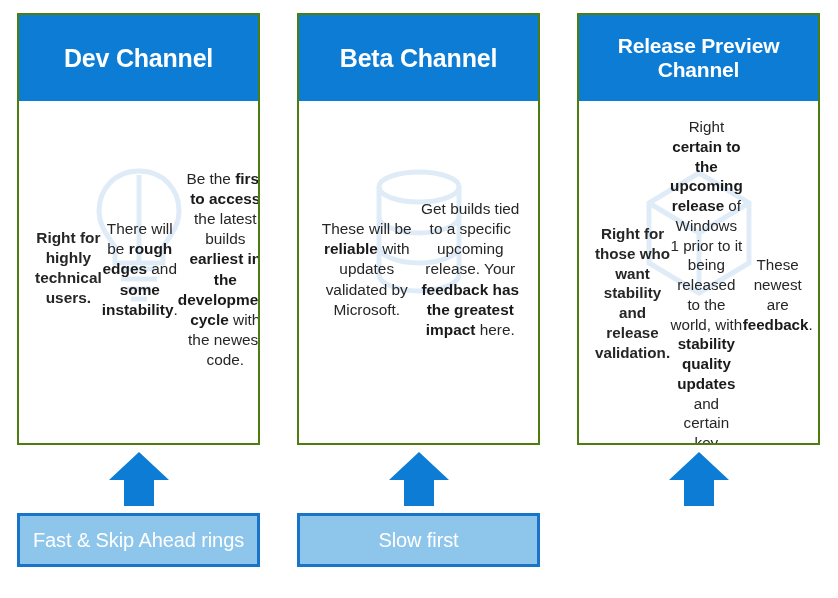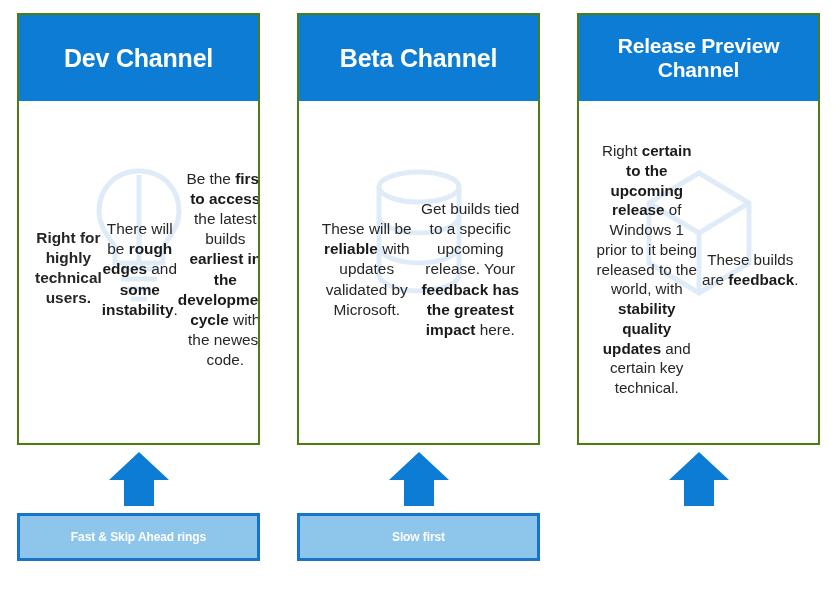--- a/index.html
+++ b/index.html
@@ -117,27 +117,27 @@
     width: 60px;
     height: 54px;
     display: block;
   }
 
   
   .ring-box {
     background: #8ec5ea;
     border: 3px solid #1874c8;
     box-sizing: border-box;
-    height: 48px;
+    height: 54px;
     display: flex;
     align-items: center;
     justify-content: center;
     color: #ffffff;
-    font-weight: bold;
-    font-size: 12px;
+    font-weight: normal;
+    font-size: 20px;
     letter-spacing: -0.1px;
     flex: 0 0 auto;
   }
 
   .col-3 .card-body { font-size: 15.2px; }
 </style>
 </head>
 <body>
 
 <div class="board">
@@ -211,22 +211,23 @@
 
       <svg class="watermark" viewBox="0 0 124 150" aria-hidden="true">
         <g fill="none" stroke="#dceaf8" stroke-width="5">
           <polygon points="62,8 112,38 112,98 62,128 12,98 12,38"></polygon>
           <path d="M12 38 L62 68 L112 38"></path>
           <path d="M62 68 L62 128"></path>
         </g>
       </svg>
 
       <div class="card-body">
+        <p class="lead">Right for those who want stability and release validation.</p>
         <p><span>Right </span><b>certain to the upcoming release</b><span> of Windows 1 prior to it being released to the world, with </span><b>stability quality updates</b><span> and certain key technical.</span></p>
-        <p><span>These builds are </span><b>feedback</b><span>.</span></p>
+        <p><span>These newest are </span><b>feedback</b><span>.</span></p>
       </div>
     </div>
 
     <div class="arrow-wrap">
       <svg class="arrow" viewBox="0 0 60 54" aria-hidden="true">
         <polygon points="30,0 60,28 45,28 45,54 15,54 15,28 0,28" fill="#0c7cd5"></polygon>
       </svg>
     </div>
 
   </div>

